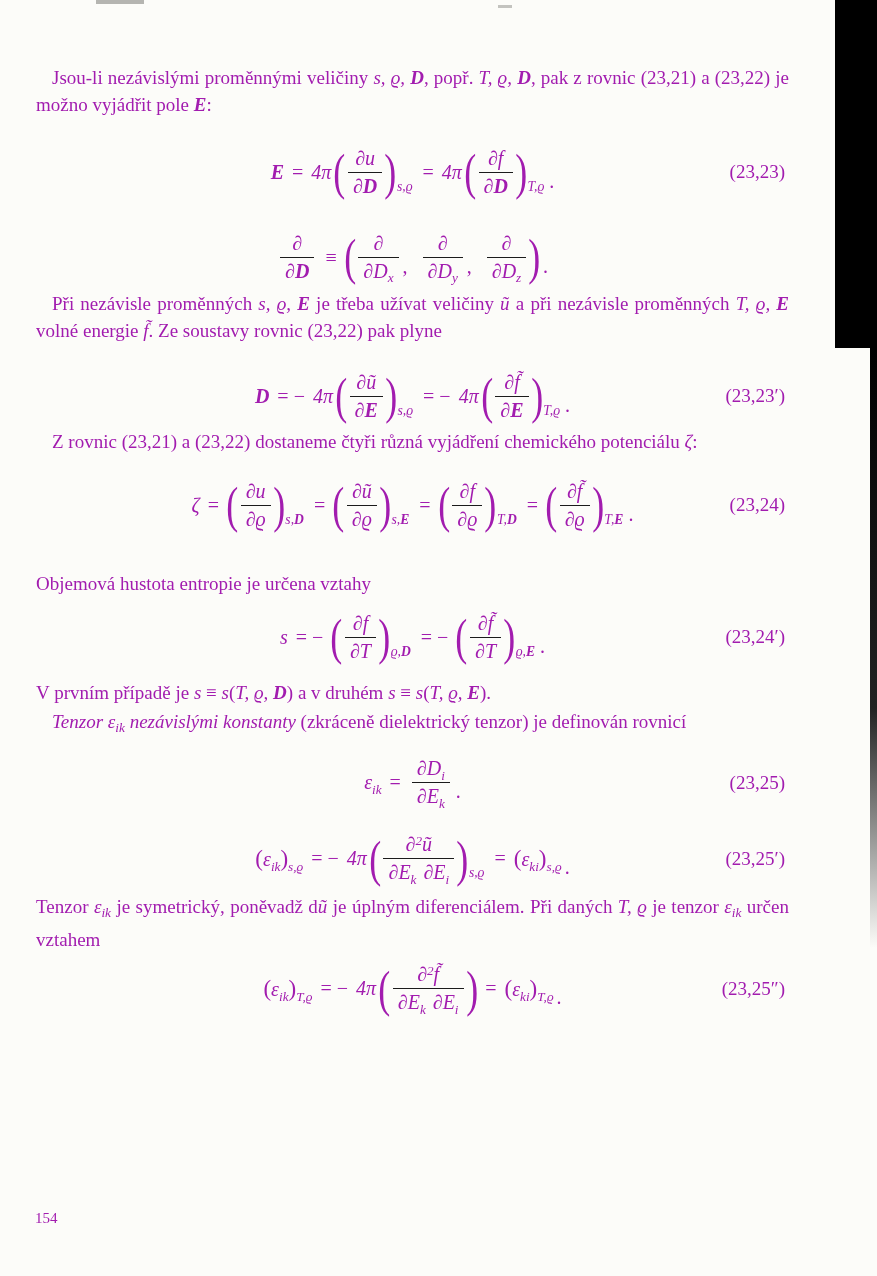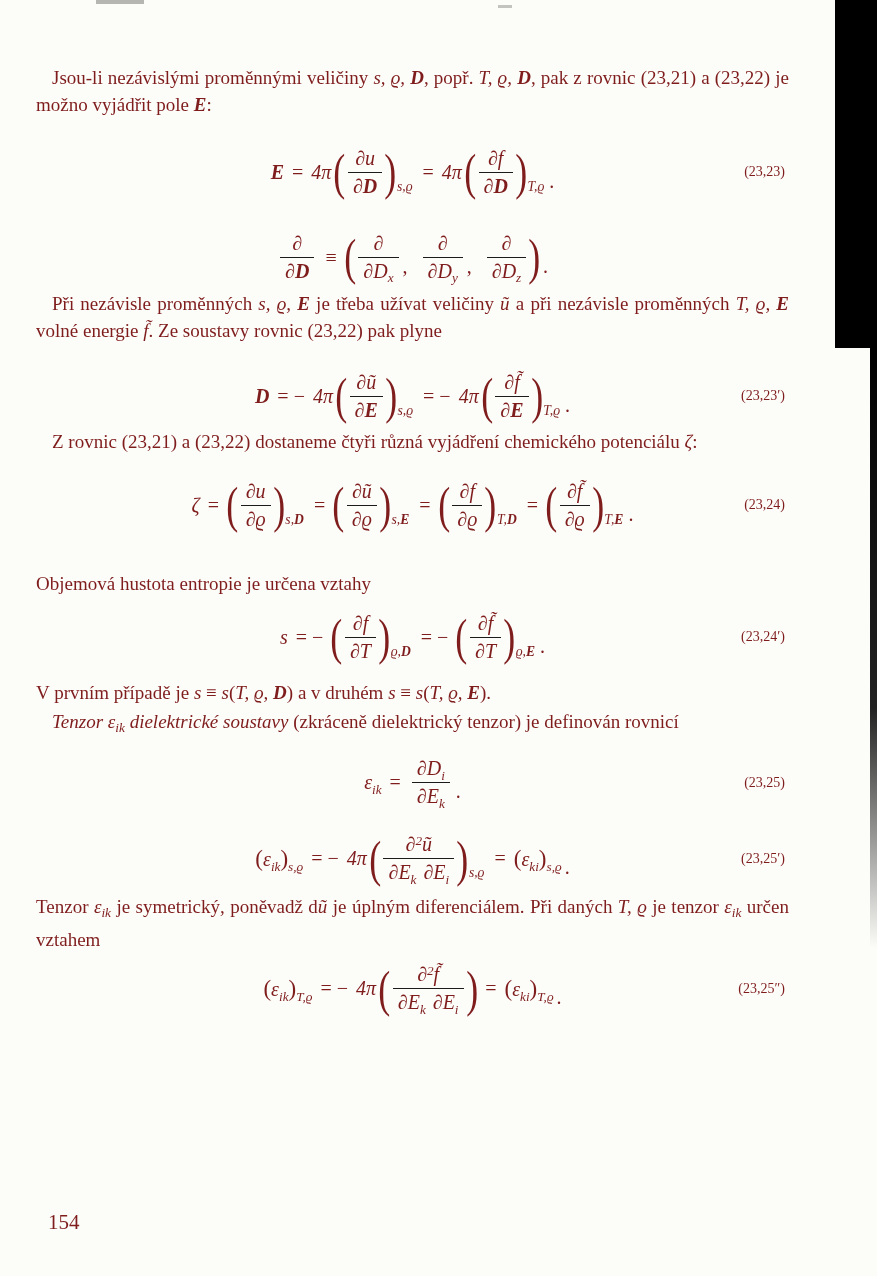--- a/index.html
+++ b/index.html
@@ -1,32 +1,32 @@
 <!DOCTYPE html>
 <html><head>
 <meta charset="utf-8">
 <style>
   * { margin:0; padding:0; box-sizing:border-box; }
   html,body { background:#e9e9e5; }
   .page {
     position:relative; width:877px; height:1276px; margin:0 auto;
     background:#fcfcf9; overflow:hidden;
-    font-family:"Liberation Serif","DejaVu Serif",serif; color:#7f1d1d;
+    font-family:"Liberation Serif","DejaVu Serif",serif; color:#a21caf;
   }
   .content { position:absolute; left:36px; top:64px; width:753px; }
   .para { font-size:19px; line-height:27px; text-align:justify; }
   .para.indent { text-indent:16px; }
   .para .i { font-style:italic; }
   .para .bi { font-style:italic; font-weight:700; }
   .para .sub { font-size:0.7em; vertical-align:-0.3em; }
   .para .i.sub { font-style:italic; }
 
   .eq { position:relative; display:flex; align-items:center; justify-content:center; min-height:64px; }
   .eq-math { display:inline-flex; align-items:center; font-size:20px; }
-  .eqno { position:absolute; right:4px; top:50%; transform:translateY(-50%); font-size:14px; }
+  .eqno { position:absolute; right:4px; top:50%; transform:translateY(-50%); font-size:19px; }
   .mi { font-style:italic; }
   .vec { font-style:italic; font-weight:700; }
   .mo { margin:0 8px; white-space:pre; }
   .coef { margin-right:3px; font-style:italic; }
   .paren {
     font-size:2.5em; line-height:1; display:inline-block;
     transform:scaleX(0.72); margin:0 -3px; font-style:normal; font-weight:400;
   }
   .frac { display:inline-flex; flex-direction:column; align-items:center; margin:0 3px; font-style:italic; }
   .frac .num, .frac .den { padding:1px 5px; line-height:1.25; text-align:center; white-space:nowrap; }
@@ -38,21 +38,21 @@
   .group .pn { font-size:1.15em; font-style:normal; }
   .eq-math sub { font-size:0.66em; font-style:italic; line-height:0; position:relative; top:0.35em; vertical-align:baseline; }
   .eq-math sup { font-size:0.66em; line-height:0; position:relative; top:-0.5em; vertical-align:baseline; }
   .gap { display:inline-block; width:7px; }
 
   .bar-corner { position:absolute; top:0; right:0; width:42px; height:348px; background:#000; }
   .bar-edge { position:absolute; top:348px; right:0; width:7px; height:600px;
               background:linear-gradient(#000 0%, #222 60%, rgba(0,0,0,0) 100%); }
   .speck-a { position:absolute; top:0; left:96px; width:48px; height:4px; background:#7a7a76; opacity:.55; }
   .speck-b { position:absolute; top:5px; left:498px; width:14px; height:3px; background:#8a8a86; opacity:.5; }
-  .pagenum { position:absolute; left:48px; top:1210px; font-size:21px; }
+  .pagenum { position:absolute; left:35px; top:1210px; font-size:15px; }
 </style>
 </head>
 <body>
 
 <div class="page">
   <div class="bar-corner"></div>
   <div class="bar-edge"></div>
   <div class="speck-a"></div>
   <div class="speck-b"></div>
 
@@ -206,21 +206,21 @@
         </span>
         <span class="paren">)</span>
         <span class="psub"><span>ϱ,</span><span class="vec">E</span></span>
         <span class="low">.</span>
       </span>
       <span class="eqno">(23,24′)</span>
     </div>
 
     <p class="para" style="margin-top:10px;"><span>V prvním případě je </span><span class="i">s</span><span> ≡ </span><span class="i">s</span><span>(</span><span class="i">T, ϱ, </span><span class="bi">D</span><span>) a v druhém </span><span class="i">s</span><span> ≡ </span><span class="i">s</span><span>(</span><span class="i">T, ϱ, </span><span class="bi">E</span><span>).</span></p>
 
-    <p class="para indent" style="margin-top:2px;"><span class="i">Tenzor ε</span><span class="i sub">ik</span><span class="i"> dielektrické soustavy</span><span> (zkráceně dielektrický tenzor) je definován rovnicí</span></p>
+    <p class="para indent" style="margin-top:2px;"><span class="i">Tenzor ε</span><span class="i sub">ik</span><span class="i"> nezávislými konstanty</span><span> (zkráceně dielektrický tenzor) je definován rovnicí</span></p>
 
     <div class="eq" style="margin-top:12px; min-height:60px;">
       <span class="eq-math">
         <span class="group"><span class="mi">ε</span><sub>ik</sub></span>
         <span class="mo">=</span>
         <span class="frac">
           <span class="num"><span>∂</span><span>D</span><sub>i</sub></span>
           <span class="den"><span>∂</span><span>E</span><sub>k</sub></span>
         </span>
         <span class="low">.</span>

